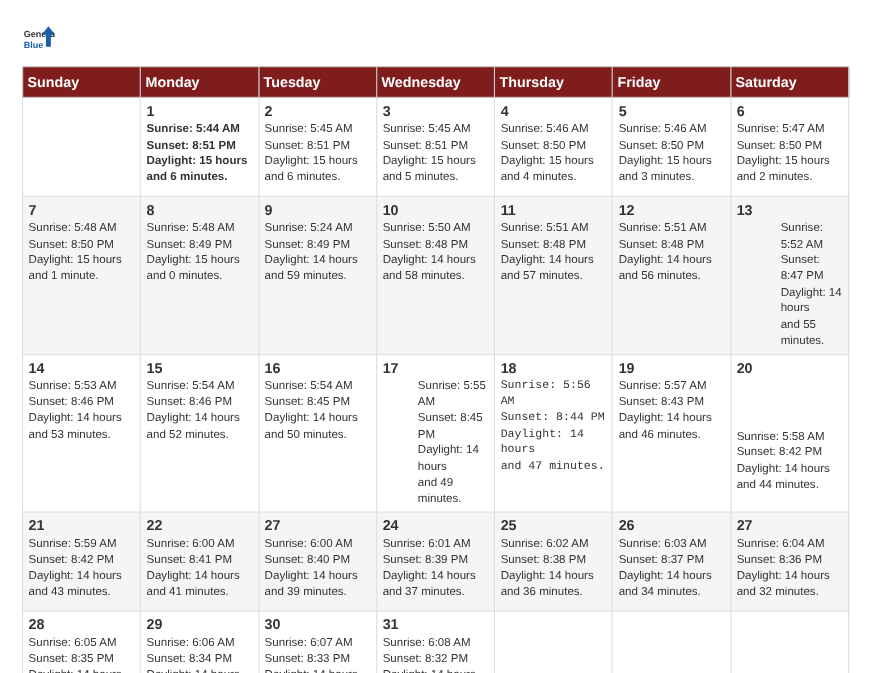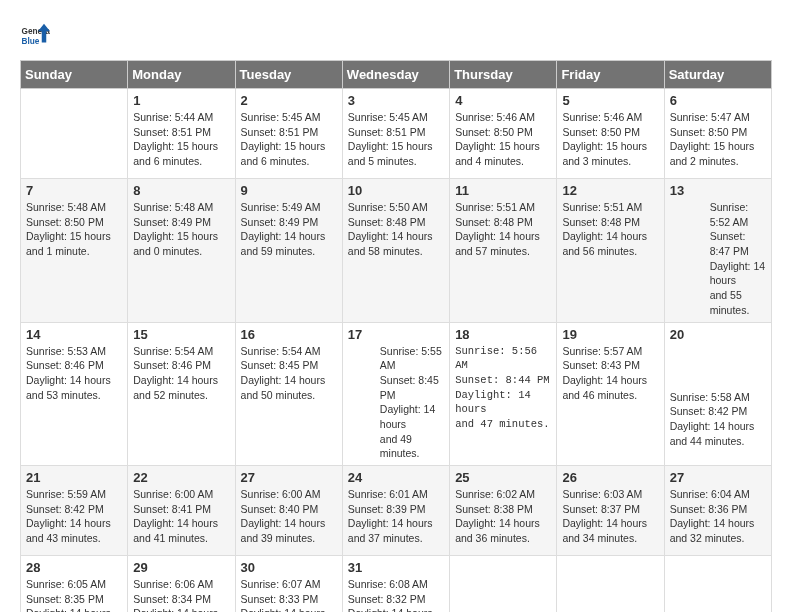--- a/index.html
+++ b/index.html
@@ -36,21 +36,21 @@
     .subtitle {
       font-size: 16px;
       color: #555;
     }
     table {
       width: 100%;
       border-collapse: collapse;
       table-layout: fixed;
     }
     thead tr th {
-      background-color: #737373;
+      background-color: #7f1d1d;
       color: #fff;
       padding: 6px 4px;
       font-size: 13px;
       font-weight: bold;
       text-align: left;
       border: 1px solid #ccc;
     }
     tbody tr td {
       vertical-align: top;
       padding: 4px 5px;
@@ -107,21 +107,21 @@
         <th>Thursday</th>
         <th>Friday</th>
         <th>Saturday</th>
       </tr>
   </thead>
   <tbody id="calendar-body">
   <tr>
         <td class="empty-cell"></td>
         <td>
           <span class="day-number">1</span>
-          <div class="day-info" style="white-space: pre-line;">Sunrise: 5:44 AM
+          <div class="day-info" style="white-space: pre-line; font-weight: bold;">Sunrise: 5:44 AM
 Sunset: 8:51 PM
 Daylight: 15 hours
 and 6 minutes.</div>
         </td>
         <td>
           <span class="day-number">2</span>
           <div class="day-info" style="white-space: pre-line;">Sunrise: 5:45 AM
 Sunset: 8:51 PM
 Daylight: 15 hours
 and 6 minutes.</div>
@@ -165,21 +165,21 @@
         </td>
         <td>
           <span class="day-number">8</span>
           <div class="day-info" style="white-space: pre-line;">Sunrise: 5:48 AM
 Sunset: 8:49 PM
 Daylight: 15 hours
 and 0 minutes.</div>
         </td>
         <td>
           <span class="day-number">9</span>
-          <div class="day-info" style="white-space: pre-line;">Sunrise: 5:49 AM
+          <div class="day-info" style="white-space: pre-line;">Sunrise: 5:24 AM
 Sunset: 8:49 PM
 Daylight: 14 hours
 and 59 minutes.</div>
         </td>
         <td>
           <span class="day-number">10</span>
           <div class="day-info" style="white-space: pre-line;">Sunrise: 5:50 AM
 Sunset: 8:48 PM
 Daylight: 14 hours
 and 58 minutes.</div>

